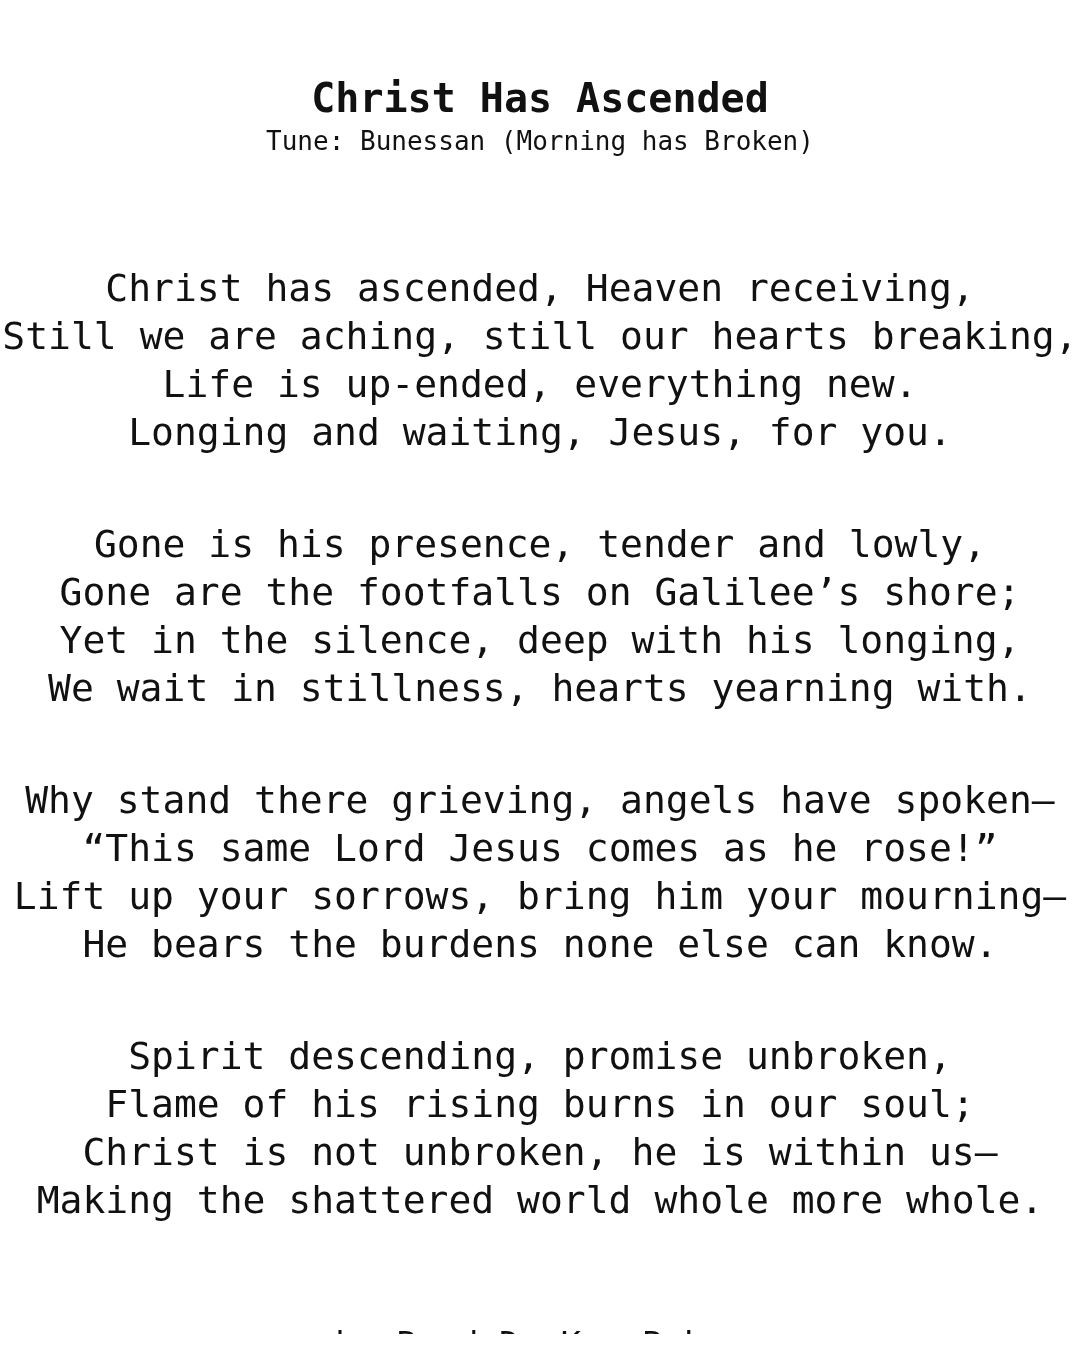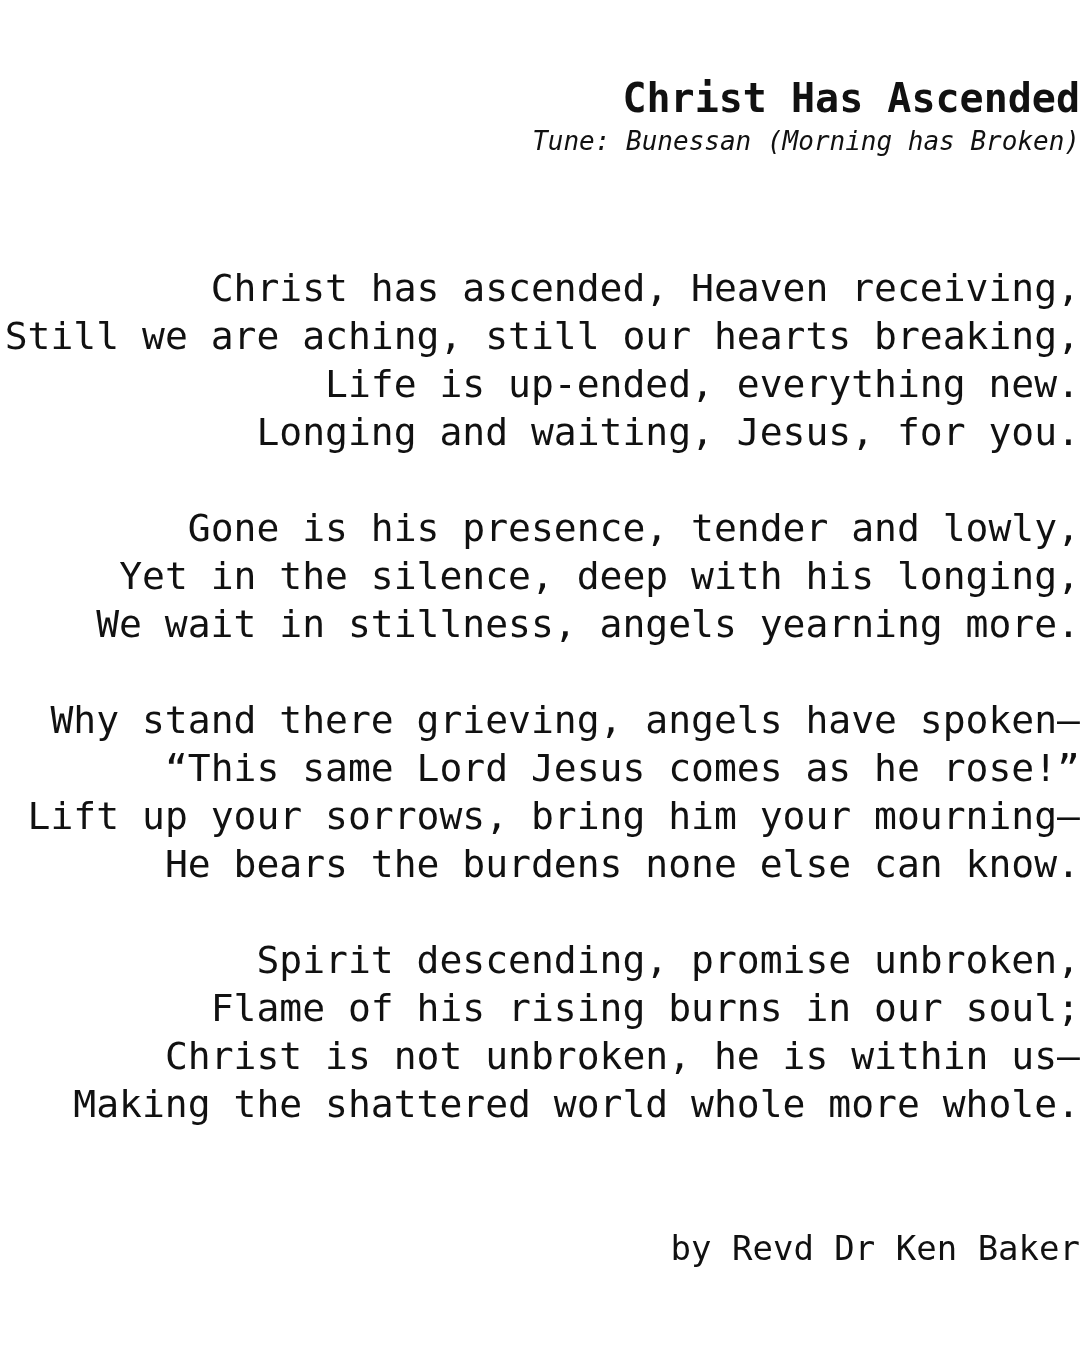--- a/index.html
+++ b/index.html
@@ -7,42 +7,41 @@
     padding: 0;
   }
   .page {
     position: relative;
     width: 1080px;
     height: 1334px;
     background: #ffffff;
     overflow: hidden;
     font-family: "DejaVu Sans Mono", "Liberation Mono", monospace;
     color: #111111;
-    text-align: right;
+    text-align: center;
   }
   .title {
     padding-top: 70px;
     font-size: 40px;
     line-height: 56px;
     font-weight: bold;
     letter-spacing: 0px;
   }
   .subtitle {
     font-size: 26px;
     line-height: 30px;
-    font-style: italic;
     font-weight: 500;
   }
   .poem {
     margin-top: 108px;
     font-size: 38px;
     line-height: 48px;
   }
   .stanza + .stanza {
-    margin-top: 48px;
+    margin-top: 64px;
   }
   .poem-line {
     white-space: pre;
   }
   .attribution {
     margin-top: 96px;
     font-size: 34px;
     line-height: 48px;
   }
 </style>
@@ -59,22 +58,23 @@
 
     <div class="stanza">
       <div class="poem-line">Christ has ascended, Heaven receiving,</div>
       <div class="poem-line">Still we are aching, still our hearts breaking,</div>
       <div class="poem-line">Life is up-ended, everything new.</div>
       <div class="poem-line">Longing and waiting, Jesus, for you.</div>
     </div>
 
     <div class="stanza">
       <div class="poem-line">Gone is his presence, tender and lowly,</div>
+      <div class="poem-line">Gone are the footfalls on Galilee’s shore;</div>
       <div class="poem-line">Yet in the silence, deep with his longing,</div>
-      <div class="poem-line">We wait in stillness, angels yearning more.</div>
+      <div class="poem-line">We wait in stillness, hearts yearning with.</div>
     </div>
 
     <div class="stanza">
       <div class="poem-line">Why stand there grieving, angels have spoken—</div>
       <div class="poem-line">“This same Lord Jesus comes as he rose!”</div>
       <div class="poem-line">Lift up your sorrows, bring him your mourning—</div>
       <div class="poem-line">He bears the burdens none else can know.</div>
     </div>
 
     <div class="stanza">

